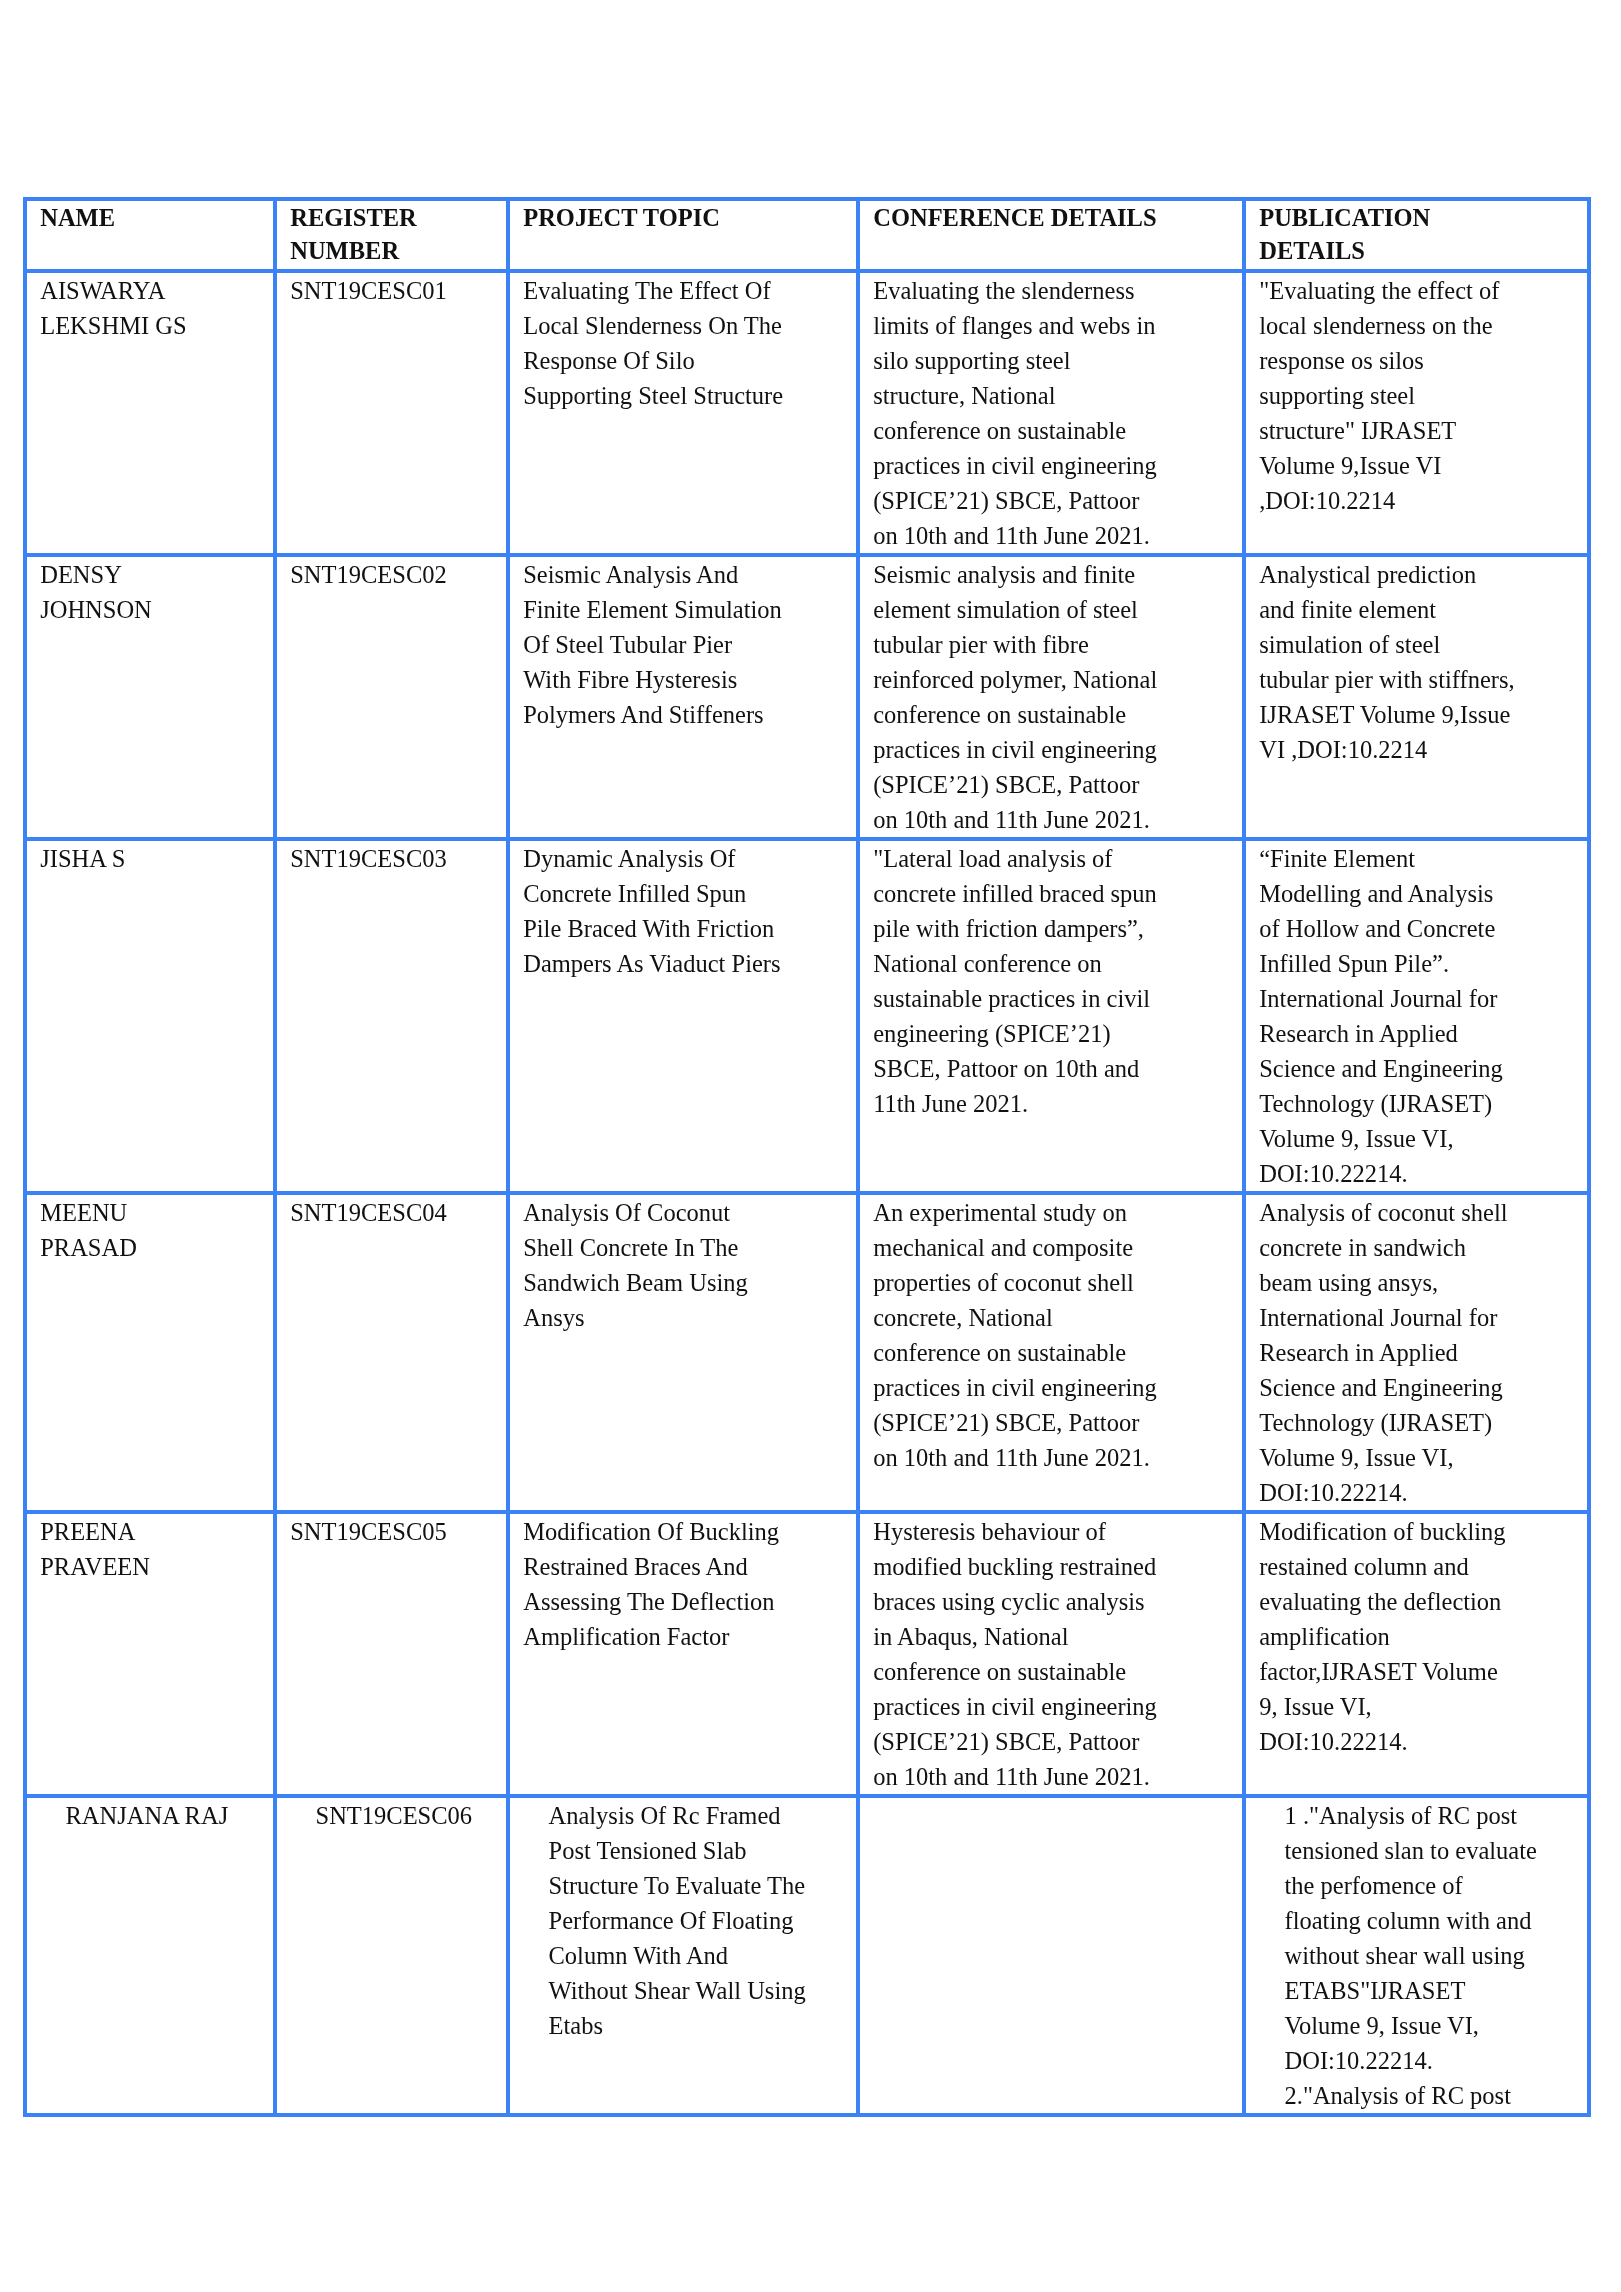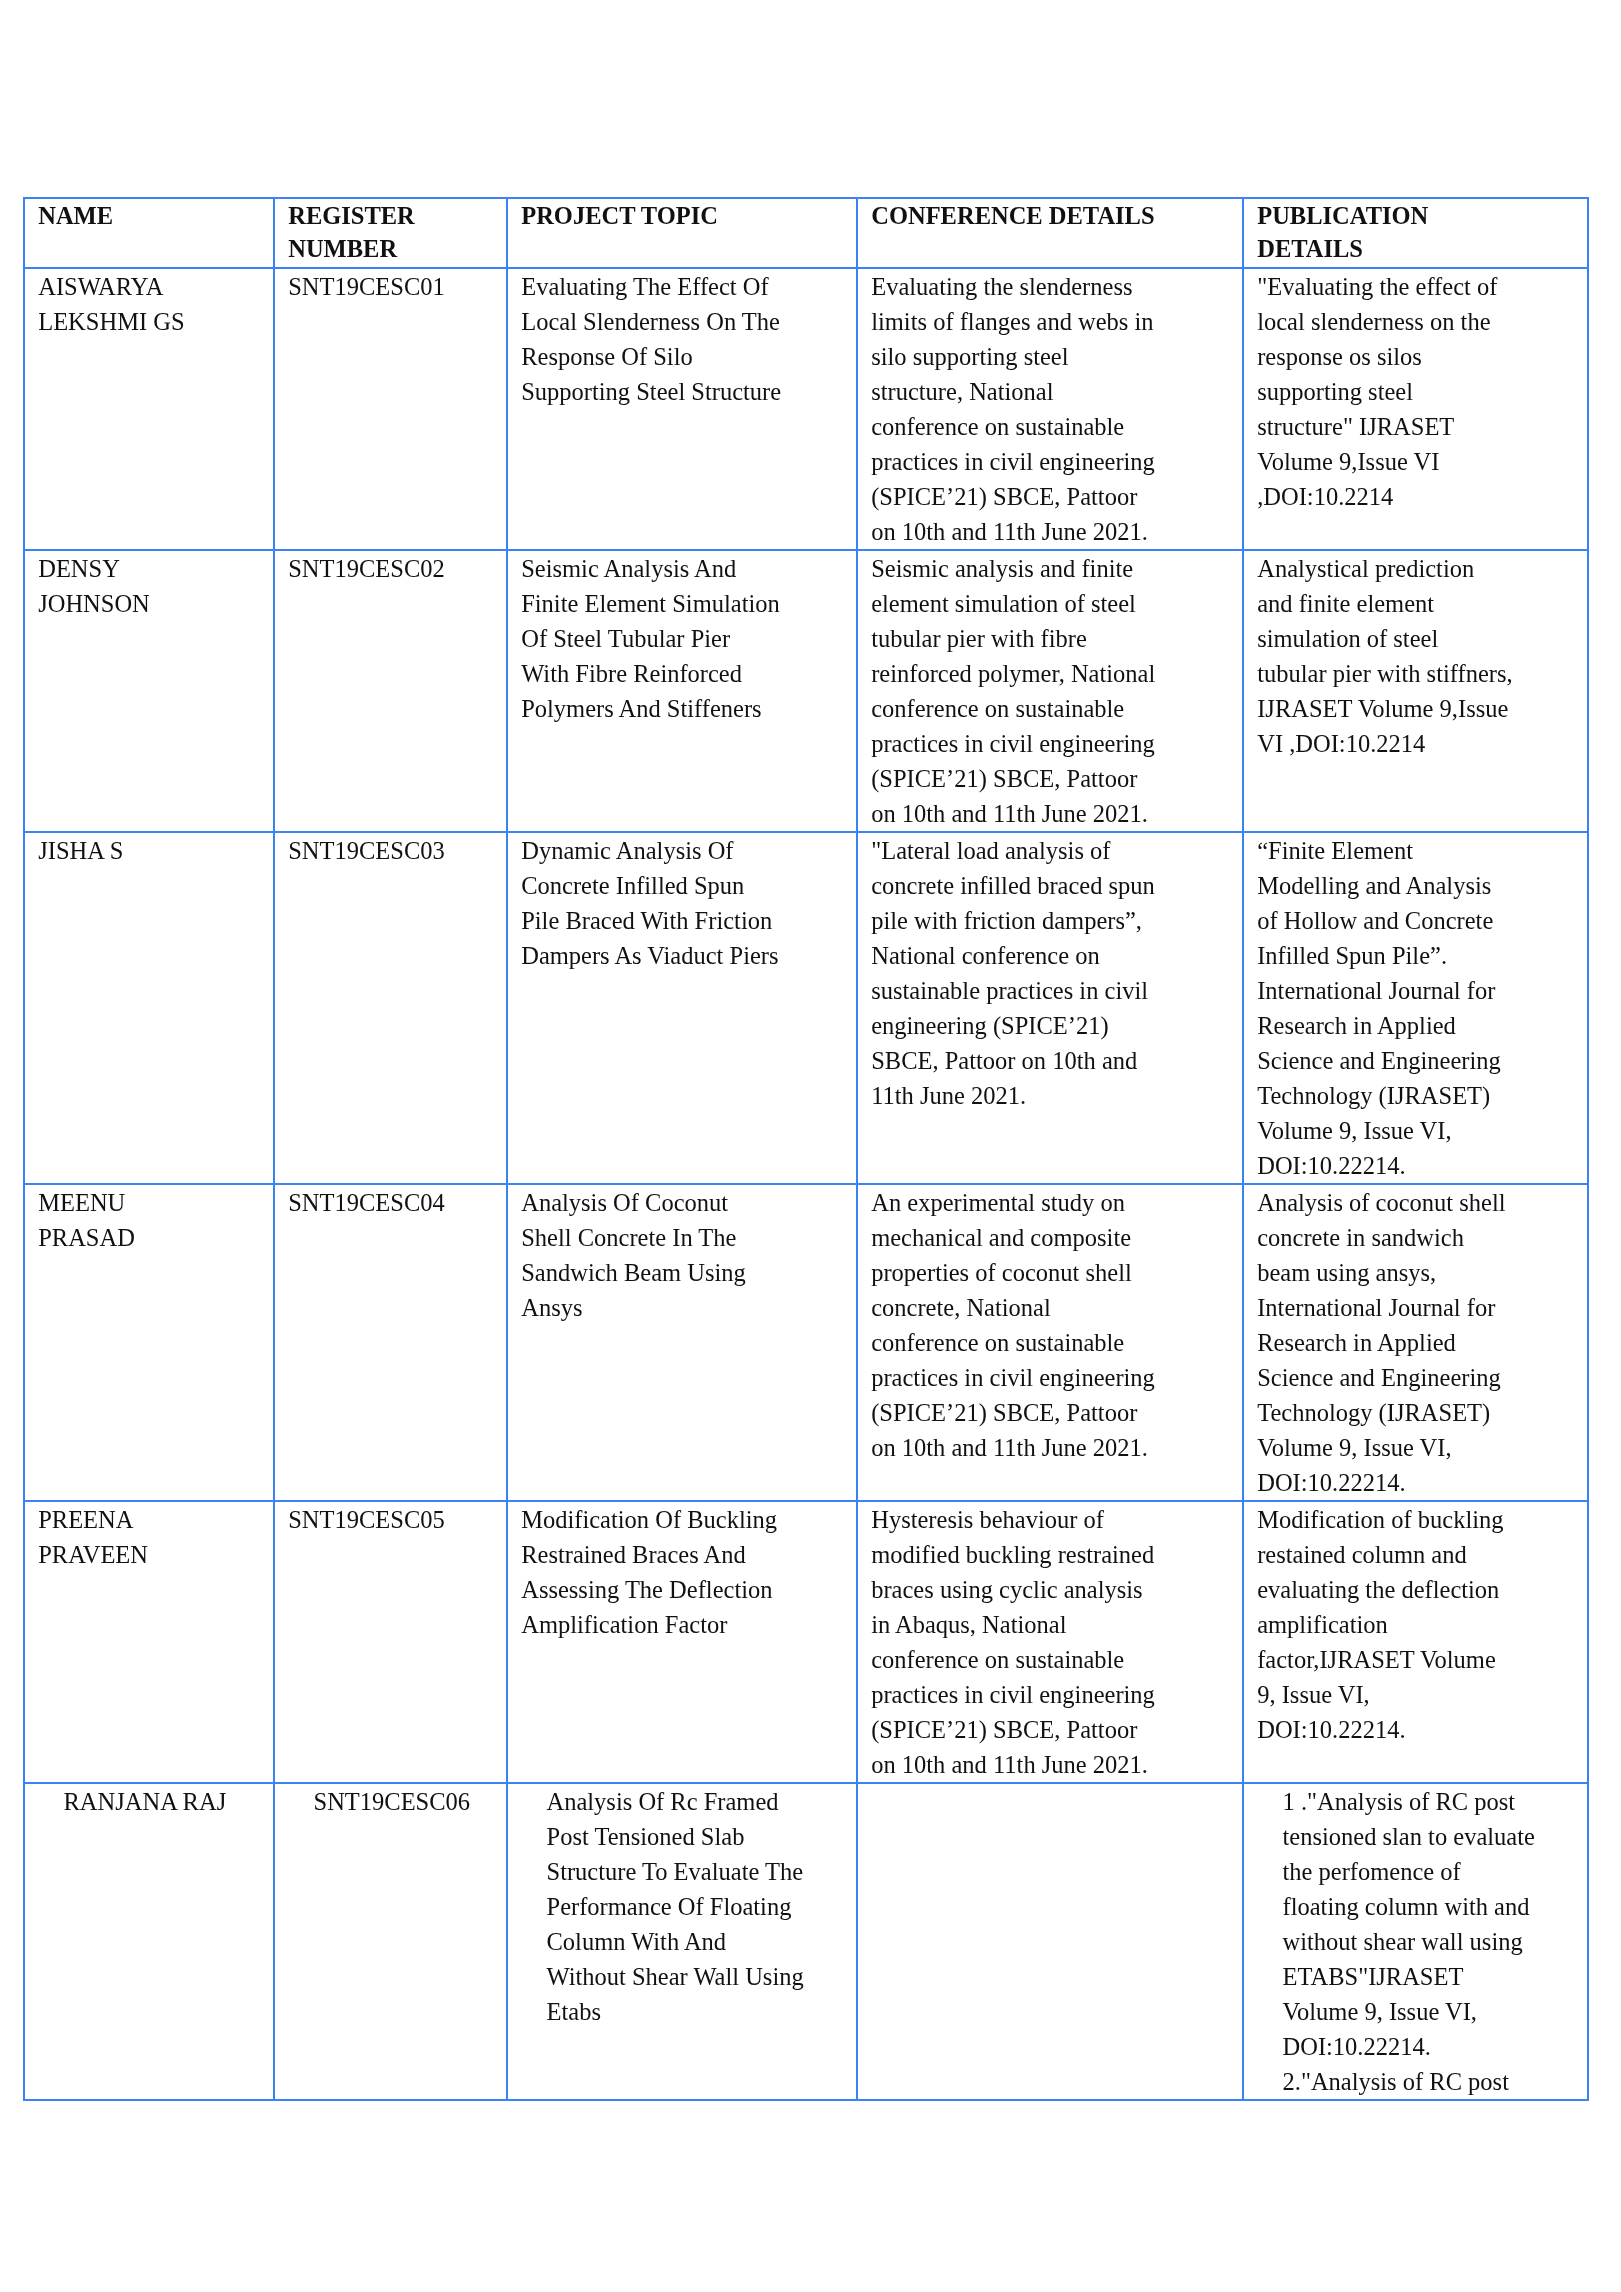--- a/index.html
+++ b/index.html
@@ -6,21 +6,21 @@
   body { width: 1621px; height: 2293px; position: relative; overflow: hidden; }
   .page { position: absolute; left: 0; top: 0; width: 1621px; height: 2293px; background: #fff; }
   table.data-table {
     position: absolute; left: 22.5px; top: 197px;
     border-collapse: collapse; table-layout: fixed;
     width: 1564px;
     font-family: "Liberation Serif", "DejaVu Serif", serif;
     font-size: 24.5px; color: #111;
   }
   table.data-table td, table.data-table th {
-    border: 2px solid #3b82f6;
+    border: 4px solid #3b82f6;
     vertical-align: top;
     text-align: left;
     padding: 0 7.8px 0 13.7px;
     overflow: hidden;
   }
   table.data-table th { font-weight: bold; height: 68px; }
   .ln { display: block; white-space: nowrap; line-height: 35px; height: 35px; }
   th .ln { line-height: 33px; height: 33px; }
   col.c1 { width: 250px; } col.c2 { width: 233px; } col.c3 { width: 350px; }
   col.c4 { width: 386px; } col.c5 { width: 345px; }
@@ -104,21 +104,21 @@
             <span class="ln">DENSY</span>
             <span class="ln">JOHNSON</span>
           </td>
         <td>
             <span class="ln">SNT19CESC02</span>
           </td>
         <td>
             <span class="ln">Seismic Analysis And</span>
             <span class="ln">Finite Element Simulation</span>
             <span class="ln">Of Steel Tubular Pier</span>
-            <span class="ln">With Fibre Reinforced</span>
+            <span class="ln">With Fibre Hysteresis</span>
             <span class="ln">Polymers And Stiffeners</span>
           </td>
         <td>
             <span class="ln">Seismic analysis and finite</span>
             <span class="ln">element simulation of steel</span>
             <span class="ln">tubular pier with fibre</span>
             <span class="ln">reinforced polymer, National</span>
             <span class="ln">conference on sustainable</span>
             <span class="ln">practices in civil engineering</span>
             <span class="ln">(SPICE’21) SBCE, Pattoor</span>

